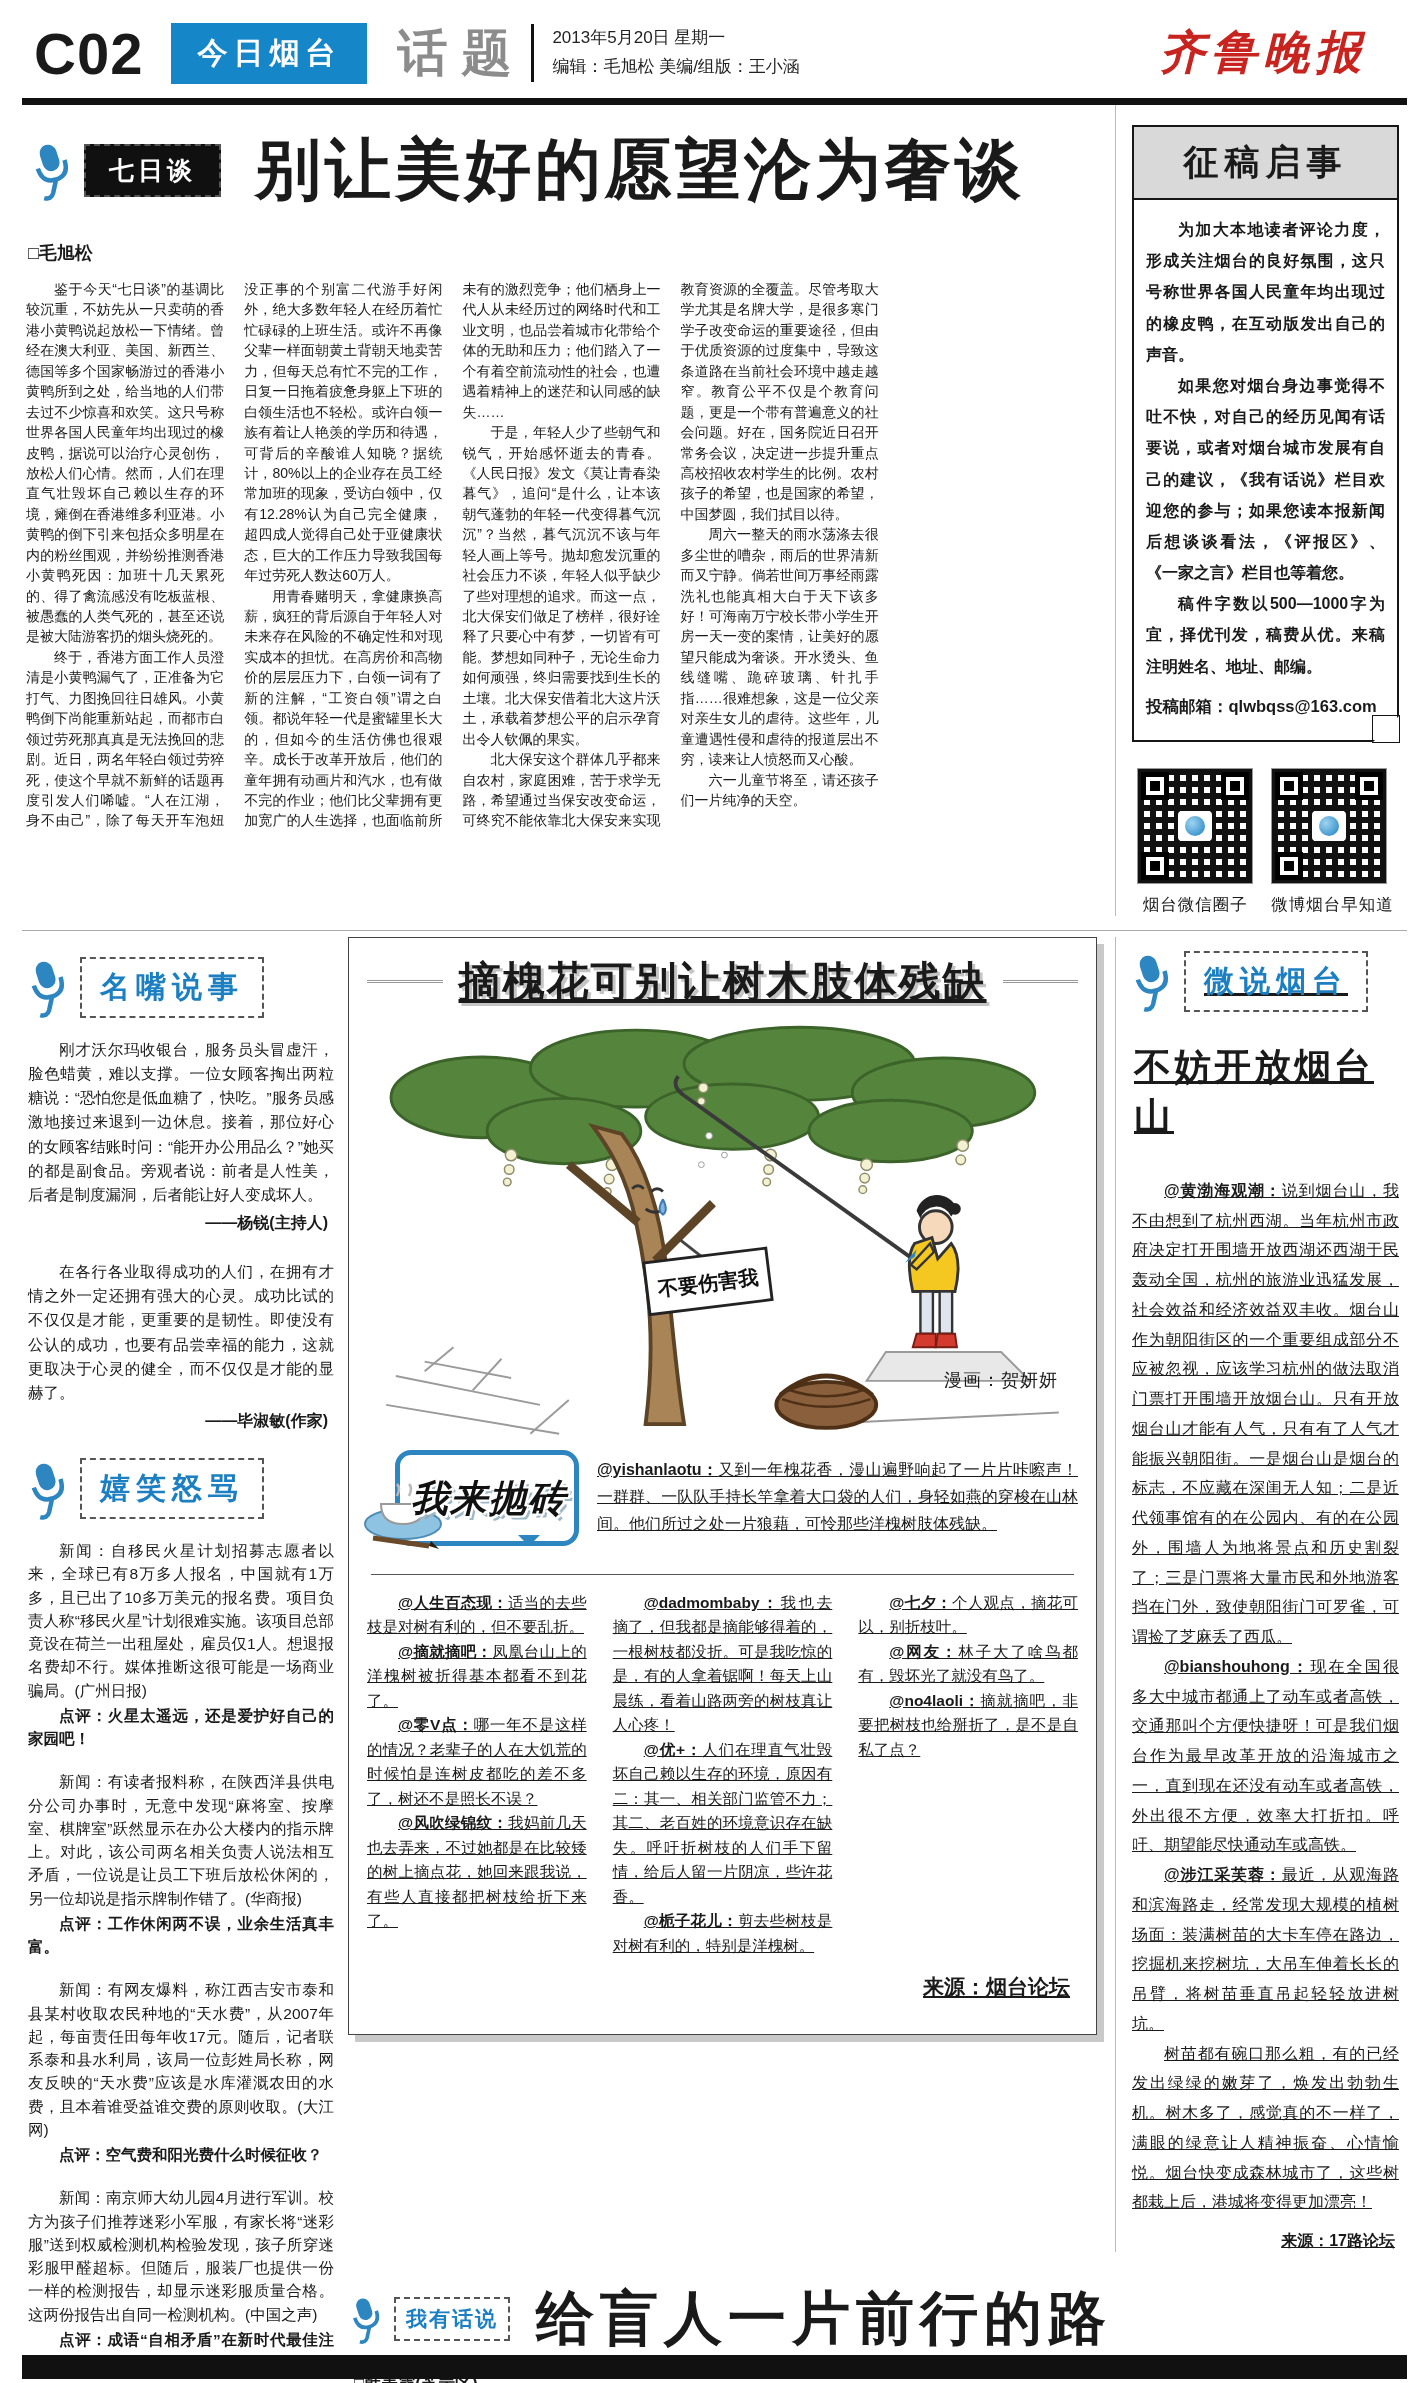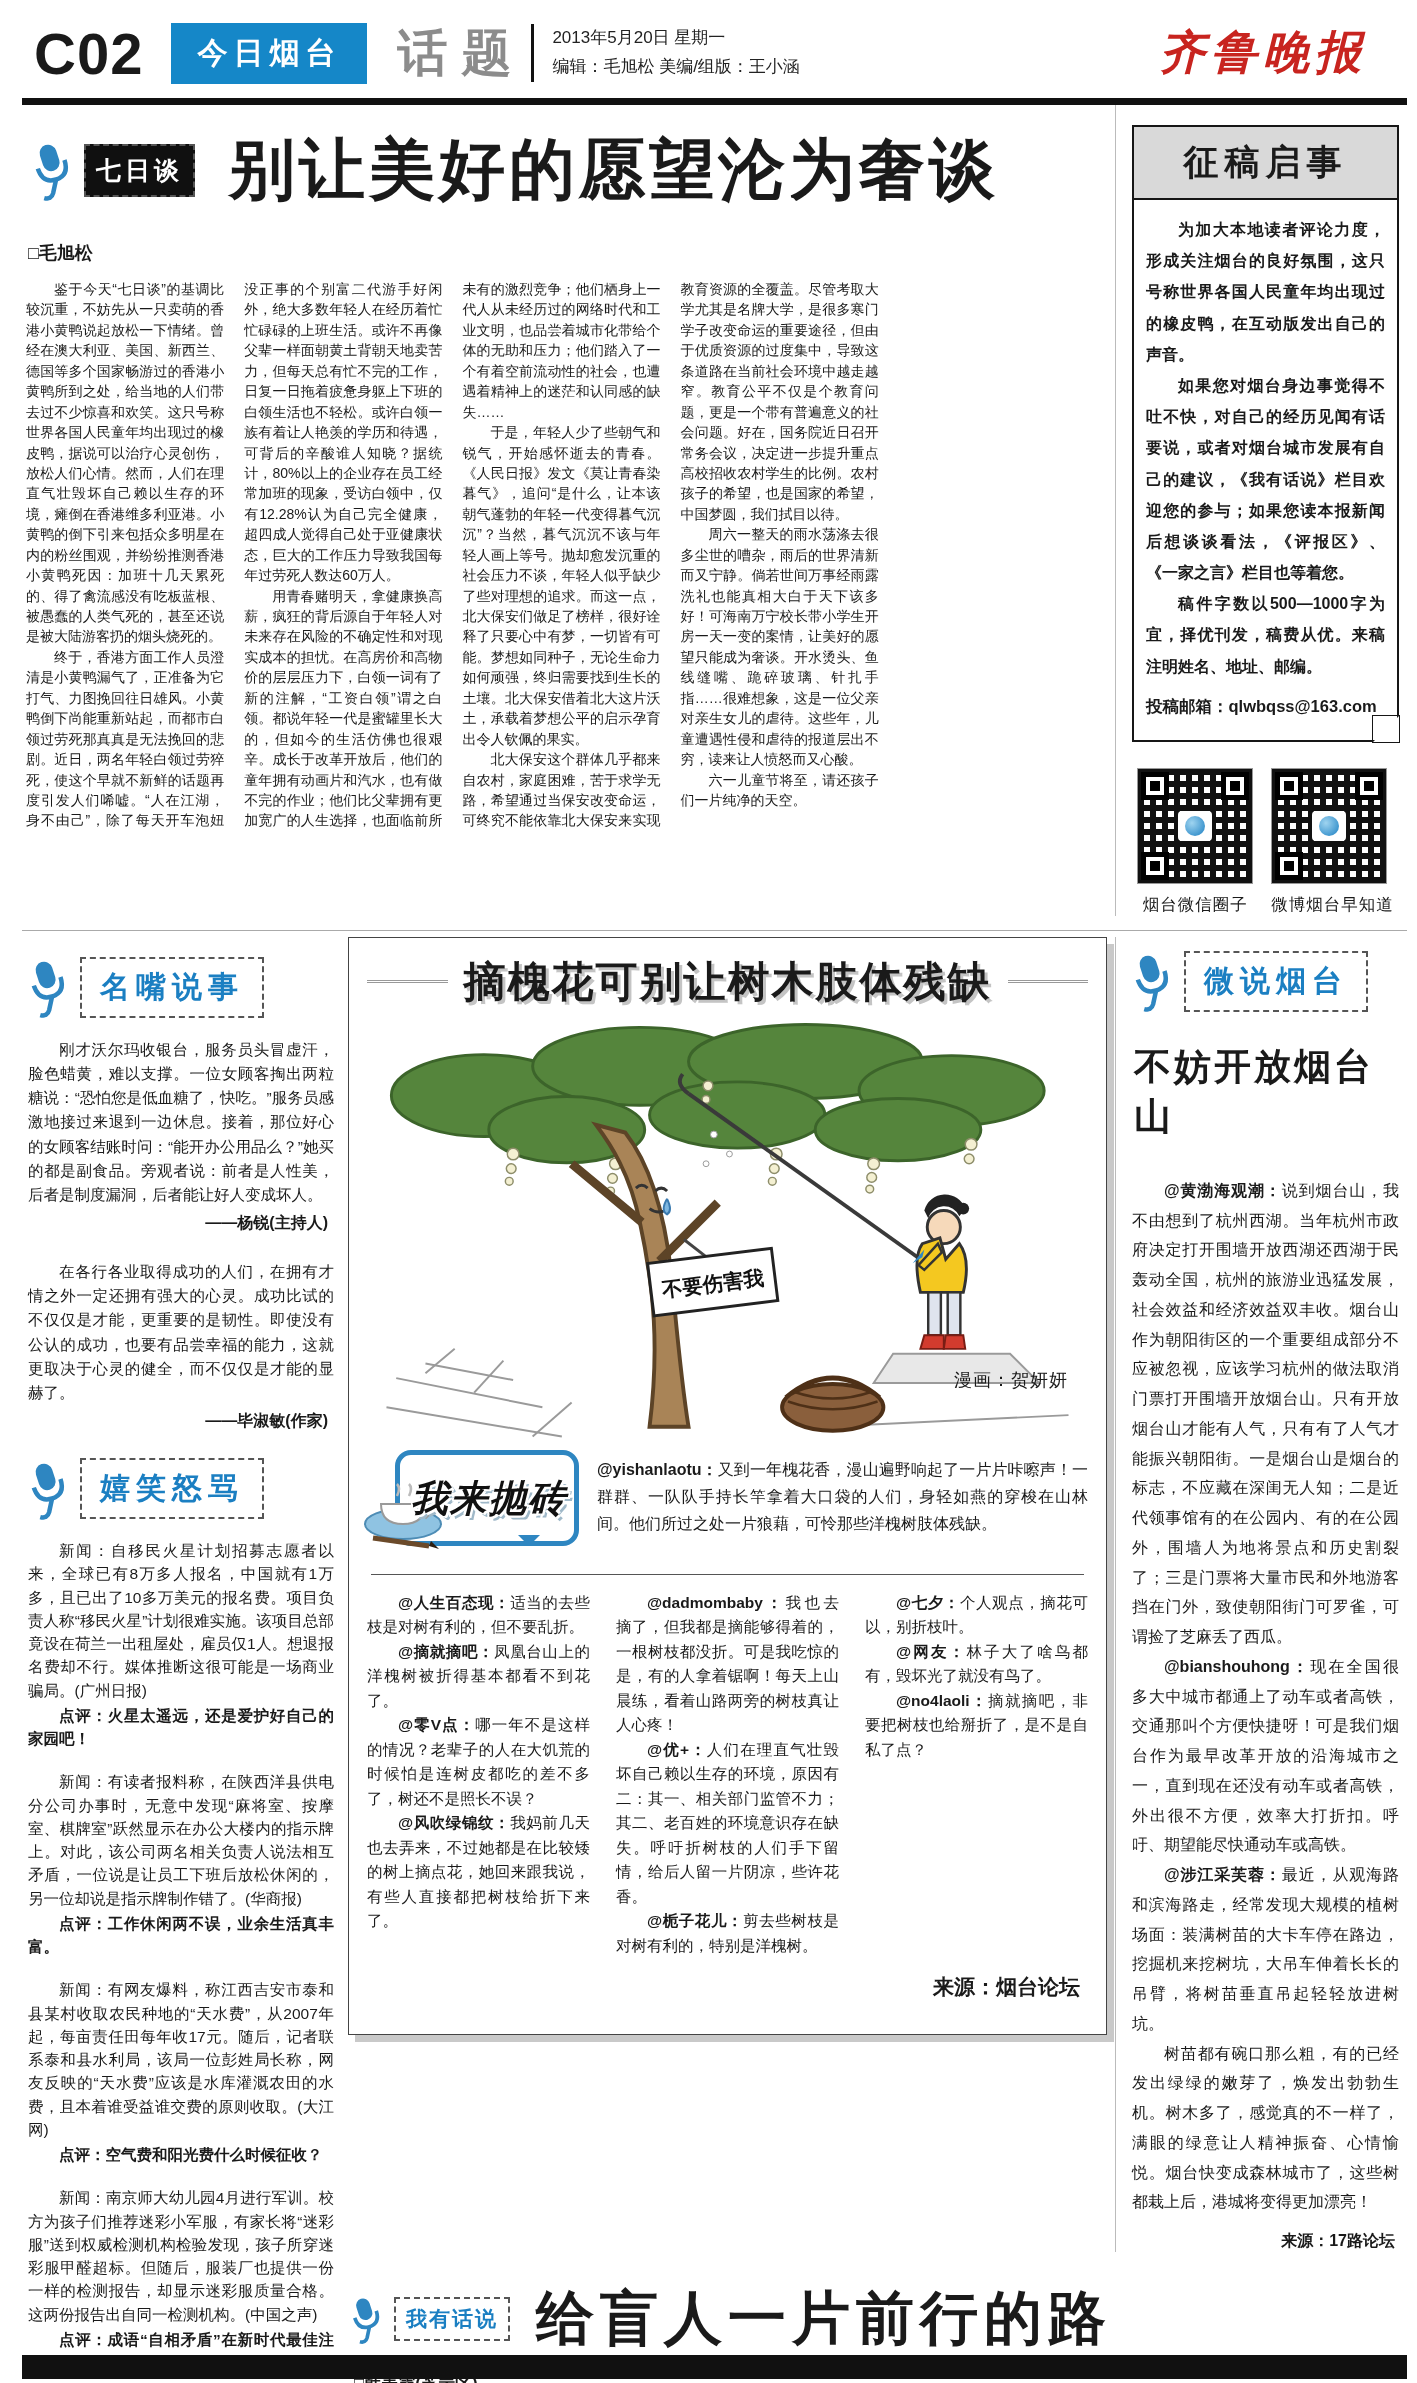--- a/index.html
+++ b/index.html
@@ -13,21 +13,21 @@
   .sec-title { font-size:50px; color:#8c8c8c; font-weight:bold; letter-spacing:14px; margin-left:30px; }
   .hdr-vrule { width:3px; height:58px; background:#111; margin:0 18px 0 6px; }
   .date-blk { font-size:17px; line-height:1.7; color:#222; }
   .masthead { margin-left:auto; font-family:"Liberation Serif",serif; font-style:italic; font-weight:bold; font-size:46px; color:#c8241f; letter-spacing:6px; padding-right:26px; }
   .hdr-rule { height:7px; background:#111; margin:2px 0 0 0; }
 
   
   .badge-row { display:flex; align-items:center; gap:10px; }
   .mic { flex:none; transform:rotate(-18deg); }
   .tag-box { border:2px dashed #555; font-weight:bold; white-space:nowrap; }
-  .tag-dark { background:#101010; color:#fff; font-size:25px; padding:8px 10px; letter-spacing:4px; }
+  .tag-dark { background:#101010; color:#fff; font-size:25px; padding:8px 23px; letter-spacing:4px; }
   .tag-blue { color:#1b7fc2; font-size:30px; padding:8px 18px; letter-spacing:6px; background:#fff; }
   .tag-blue.small { font-size:21px; padding:6px 10px; letter-spacing:2px; }
 
   
   .top-row { display:flex; }
   .top-main { flex:1; padding:16px 18px 0 4px; }
   .main-head-row { display:flex; align-items:center; gap:34px; padding:4px 0 10px 6px; }
   .main-headline { font-family:"Liberation Serif","DejaVu Serif",serif; font-weight:900; font-size:66px; letter-spacing:4px; white-space:nowrap; }
   .byline { font-size:18px; font-weight:bold; margin:16px 0 14px 2px; }
   .art-cols { column-count:5; column-gap:20px; height:552px; overflow:hidden; text-align:justify; font-size:14px; line-height:1.46; column-fill:auto; }
@@ -58,21 +58,21 @@
   .left-rail { width:326px; flex:none; padding:14px 14px 0 6px; }
   .left-rail .badge-row { margin:6px 0 20px 0; }
   .quote { font-size:15.5px; line-height:1.56; text-align:justify; margin-bottom:6px; }
   .quote p { text-indent:2em; }
   .attribution { text-align:right; font-weight:bold; font-size:16px; margin:4px 6px 26px 0; }
   .satire-item { font-size:15.5px; line-height:1.5; text-align:justify; margin-bottom:20px; }
   .satire-item .news { text-indent:2em; }
   .satire-item .cmt { text-indent:2em; font-weight:bold; margin-top:2px; }
 
   .mid-center-wrap { flex:1; display:flex; flex-direction:column; }
-  .center-row { display:flex; gap:8px; }
+  .center-row { display:flex; gap:18px;text-decoration:underline; }
 
   
   .cartoon-card { flex:1; border:1px solid #444; box-shadow:7px 7px 0 #c9c9c9; background:#fff; padding:10px 18px 14px 18px; height:1098px; }
   .cartoon-head { display:flex; align-items:center; gap:16px; margin:6px 0 2px 0; }
   .cartoon-head .line { flex:1; border-top:3px double #999; }
   .cartoon-headline { font-family:"Liberation Serif","DejaVu Serif",serif; font-weight:900; font-size:42px; letter-spacing:2px; white-space:nowrap; text-shadow:3px 3px 0 #c4c4c4; }
   .cartoon-stage { position:relative; height:436px; }
   .cartoon-credit { position:absolute; right:20px; bottom:56px; font-size:18px; letter-spacing:1px; }
   .caption-row { display:flex; align-items:flex-start; gap:18px; margin-top:2px; }
   .brick-badge { flex:none; position:relative; width:212px; height:112px; }

